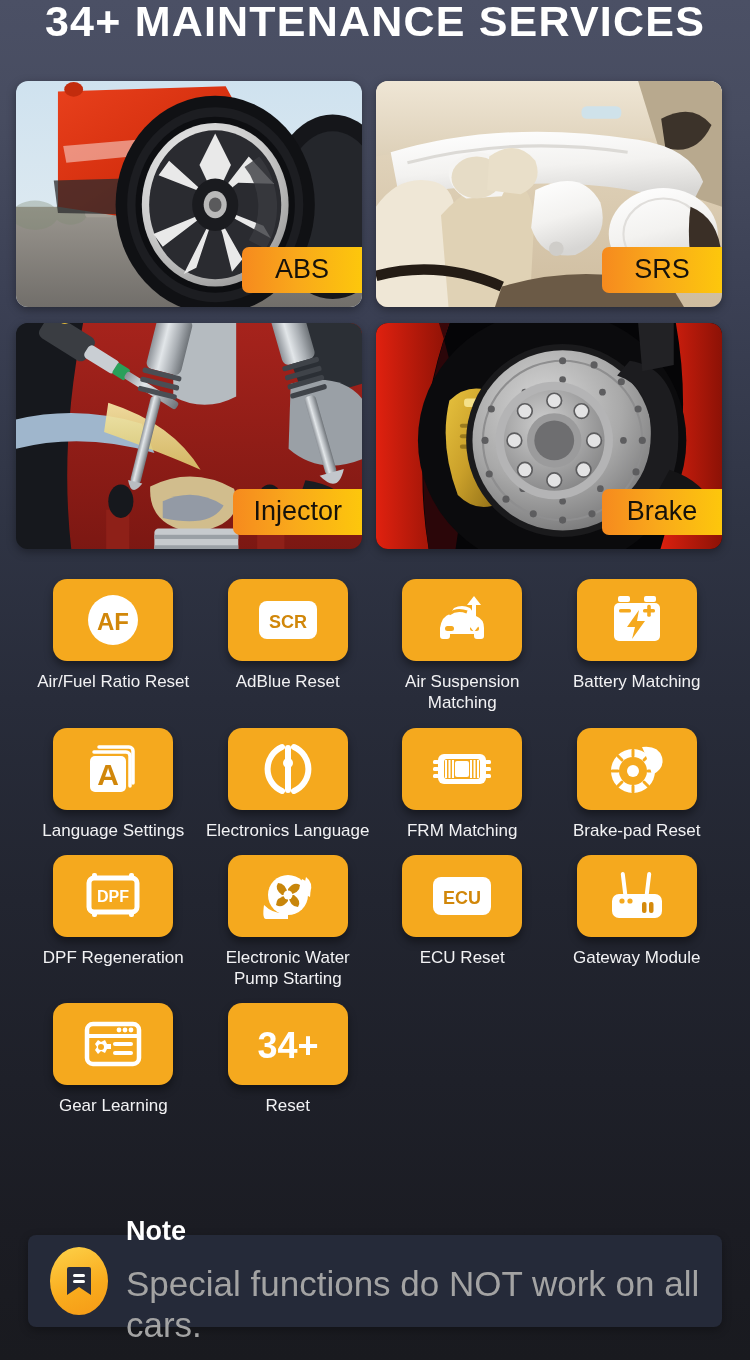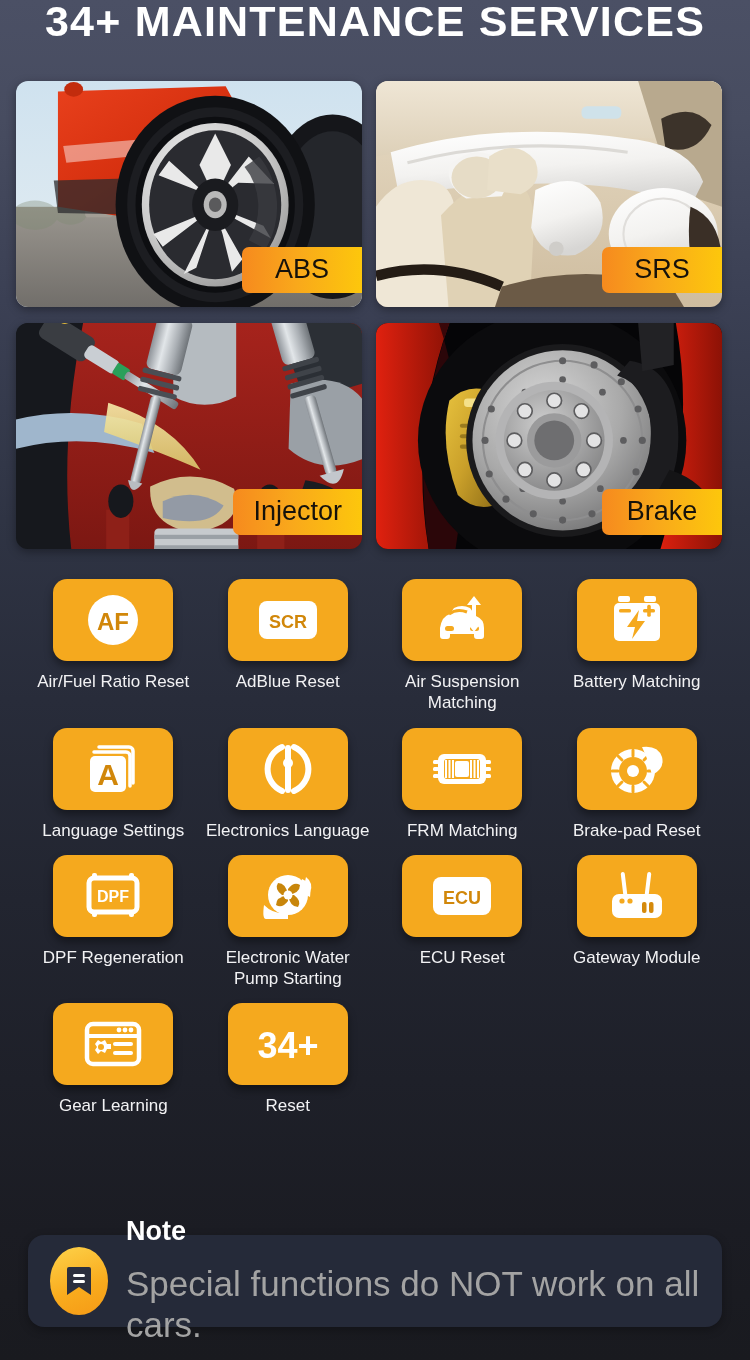--- a/index.html
+++ b/index.html
@@ -112,21 +112,21 @@
   }
 
   
   .note-bar {
     position: absolute;
     left: 28px;
     right: 28px;
     bottom: 33px;
     height: 92px;
     background: #252a39;
-    border-radius: 16px;
+    border-radius: 8px;
     display: flex;
     align-items: center;
     padding: 0 22px;
     box-shadow: 0 3px 10px rgba(0,0,0,0.3);
   }
 
   .note-icon {
     width: 58px;
     height: 68px;
     border-radius: 50%;

